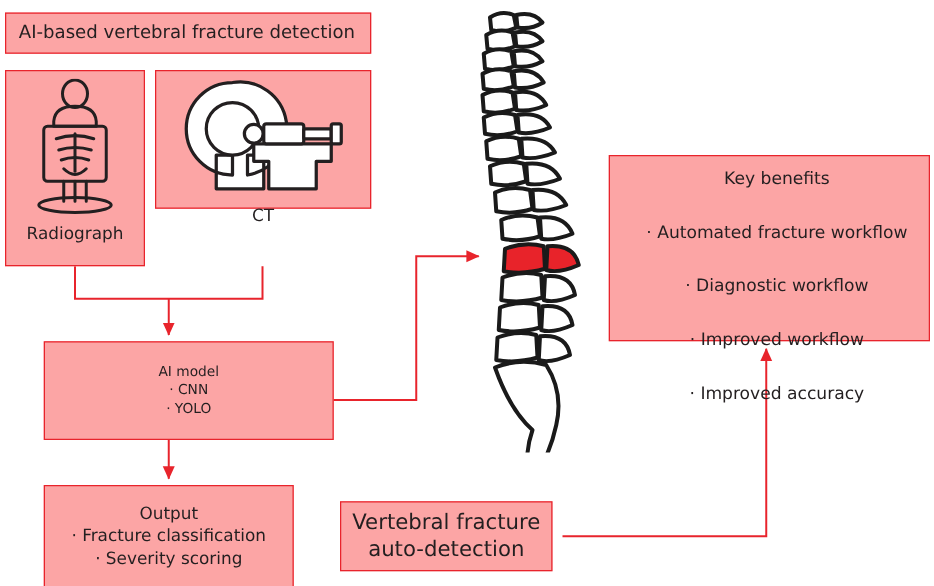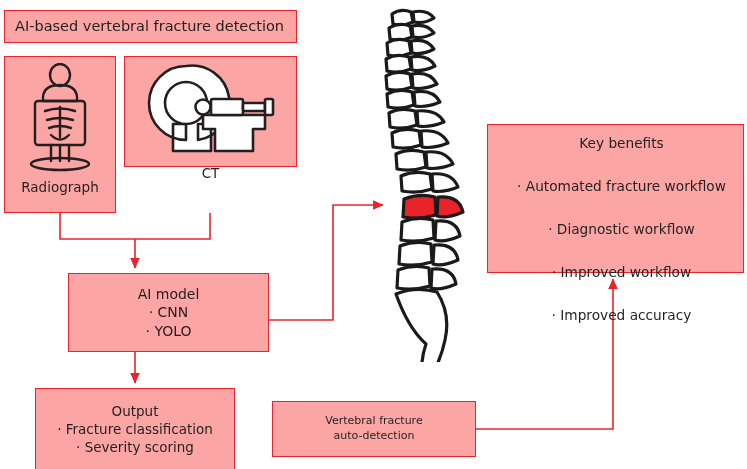--- a/index.html
+++ b/index.html
@@ -29,27 +29,27 @@
   #title-box{left:4px;top:10px;width:293px;height:33px;
              align-items:flex-start;padding-left:10px;font-size:14.5px;}
   #title-box .ttl{font-size:14.5px;}
 
   #radiograph-box{left:4px;top:56px;width:112px;height:157px;justify-content:flex-start;}
   #ct-box{left:124px;top:56px;width:173px;height:111px;justify-content:flex-start;}
 
   .modality-ico{flex:1 1 auto;display:flex;align-items:center;justify-content:center;width:100%;}
   .modality-lbl{font-size:13.5px;padding-bottom:15px;}
 
-  #ai-model-box{left:35px;top:273px;width:201px;height:79px;font-size:14px;margin-left:33px;}
+  #ai-model-box{left:35px;top:273px;width:232px;height:79px;font-size:11px;}
   #output-box{left:35px;top:388px;width:200px;height:84px;font-size:13.5px;}
   #benefits-box{left:487px;top:124px;width:257px;height:149px;
                 align-items:center;justify-content:flex-start;
                 padding:9px 0 0 12px;font-size:13.7px;text-align:left;gap:25px;}
   #benefits-box .ttl,#benefits-box .li{text-align:left;}
-  #autodetect-box{left:272px;top:401px;width:204px;height:56px;font-size:11px;}
+  #autodetect-box{left:272px;top:401px;width:170px;height:56px;font-size:17px;}
 
   svg.lines{position:absolute;left:0;top:0;width:747px;height:469px;pointer-events:none;}
   svg.spine{position:absolute;left:352px;top:2px;width:150px;height:360px;}
 
   .nd-ico{display:block;}
 </style>
 </head>
 <body>
 
 <div class="stage">

